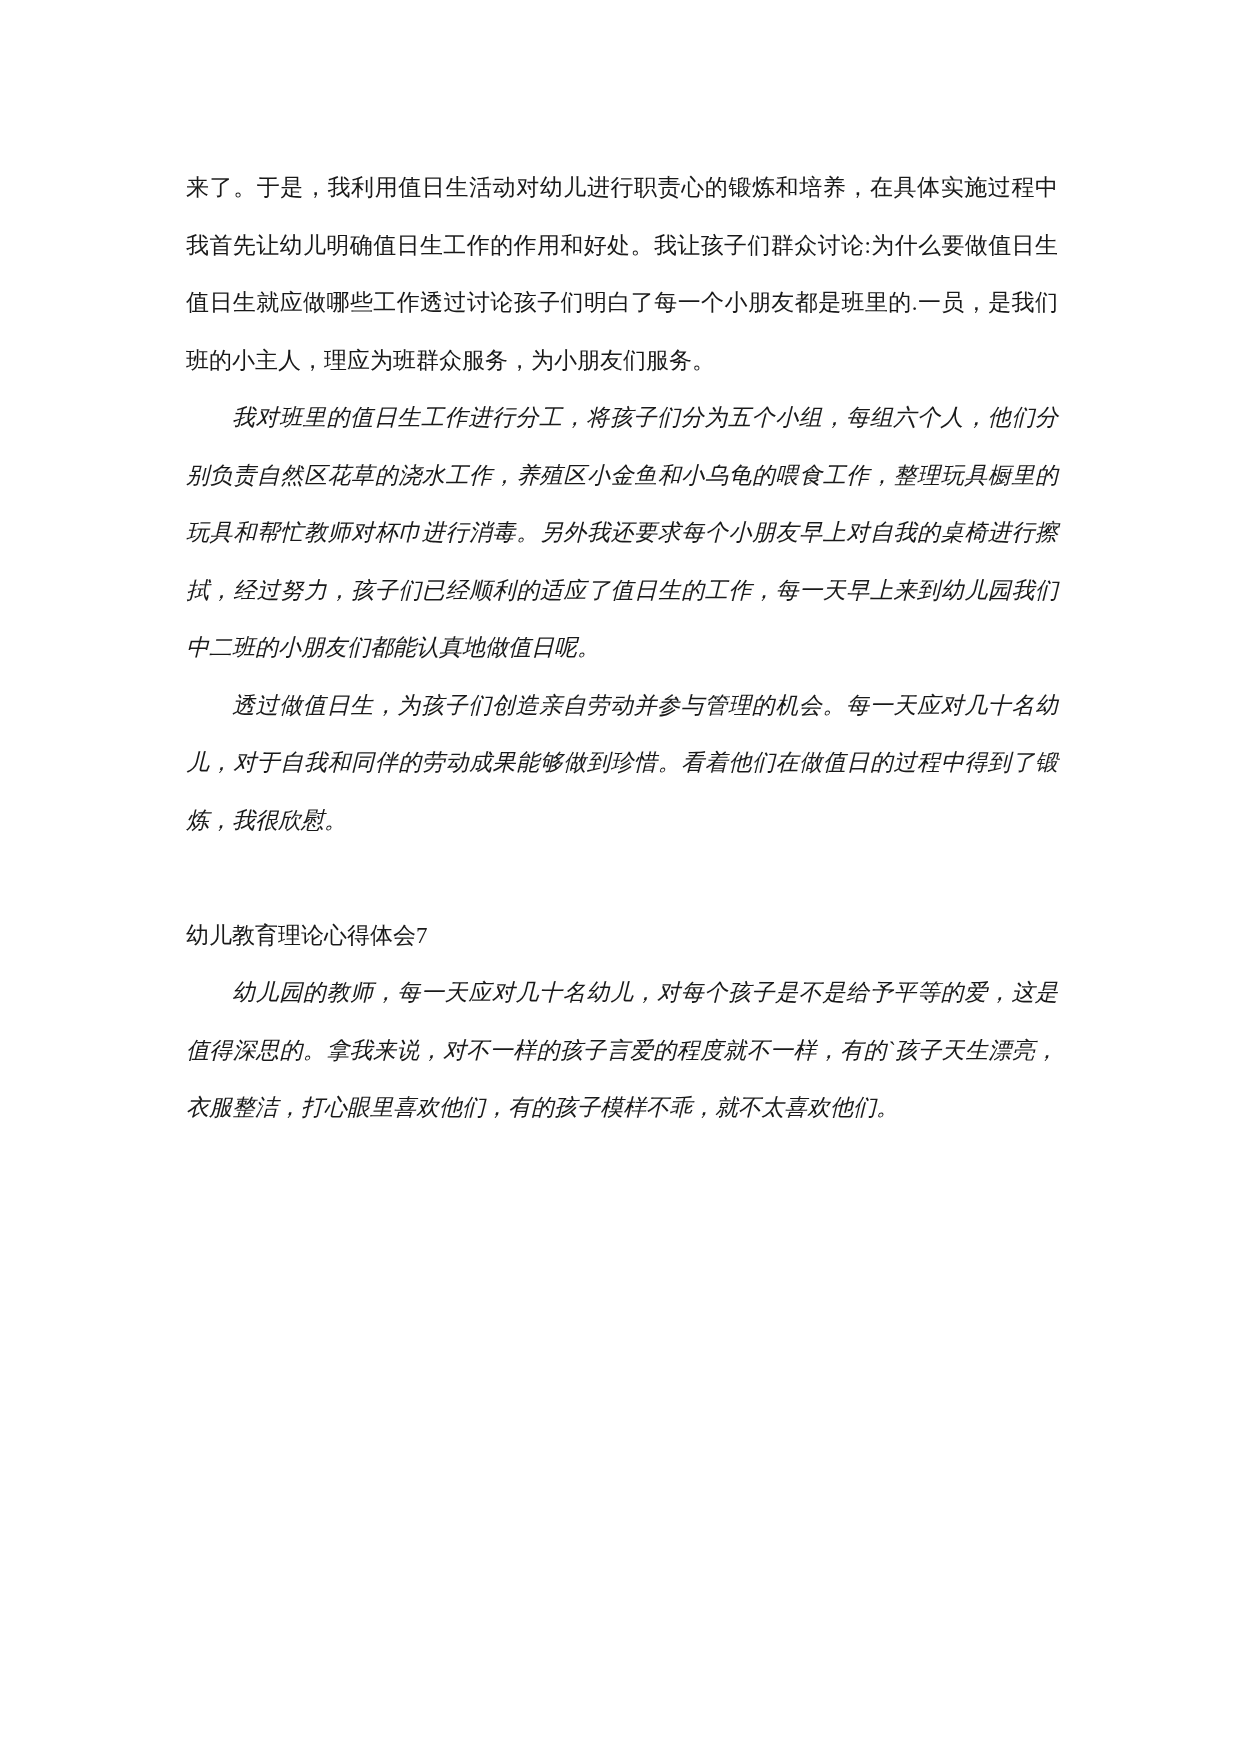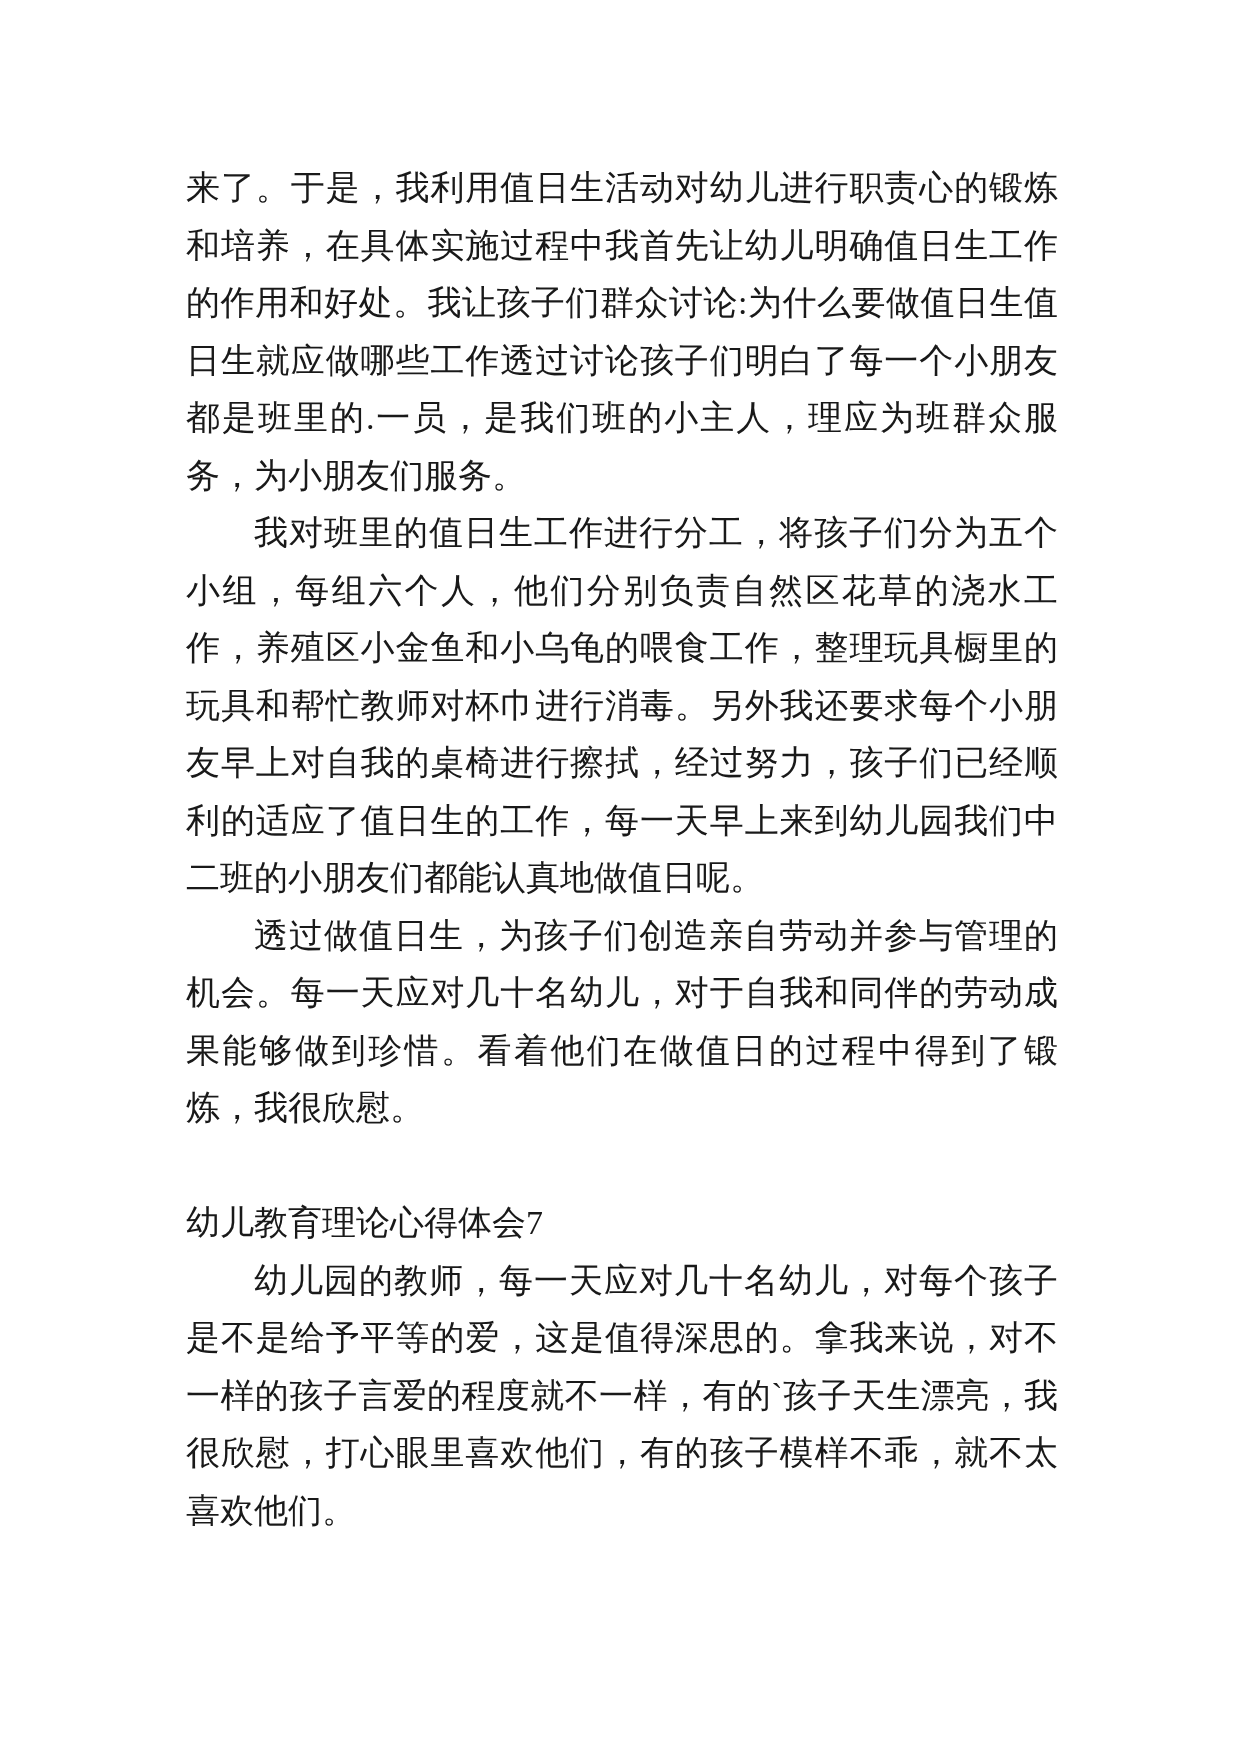--- a/index.html
+++ b/index.html
@@ -13,42 +13,43 @@
     height: 1754px;
     background: #ffffff;
     overflow: hidden;
   }
   .doc-content {
     position: absolute;
     left: 186px;
     top: 159px;
     width: 872px;
     font-family: "Liberation Serif", "DejaVu Serif", serif;
-    font-size: 34px;
+    font-size: 23px;
     line-height: 57.5px;
     color: #191919;
     text-align: justify;
     letter-spacing: 0;
   }
   .doc-content p {
     margin: 0;
     padding: 0;
   }
   .doc-content p.indent {
     text-indent: 2em;
+    font-style: italic;
   }
   .doc-content p.section-heading {
     margin-top: 57.5px; 
     text-indent: 0;
   }
 </style>
 </head>
 <body>
 
 <div class="page">
   <div class="doc-content">
     <p class="body-para">来了。于是，我利用值日生活动对幼儿进行职责心的锻炼和培养，在具体实施过程中我首先让幼儿明确值日生工作的作用和好处。我让孩子们群众讨论:为什么要做值日生值日生就应做哪些工作透过讨论孩子们明白了每一个小朋友都是班里的.一员，是我们班的小主人，理应为班群众服务，为小朋友们服务。</p>
     <p class="body-para indent">我对班里的值日生工作进行分工，将孩子们分为五个小组，每组六个人，他们分别负责自然区花草的浇水工作，养殖区小金鱼和小乌龟的喂食工作，整理玩具橱里的玩具和帮忙教师对杯巾进行消毒。另外我还要求每个小朋友早上对自我的桌椅进行擦拭，经过努力，孩子们已经顺利的适应了值日生的工作，每一天早上来到幼儿园我们中二班的小朋友们都能认真地做值日呢。</p>
     <p class="body-para indent">透过做值日生，为孩子们创造亲自劳动并参与管理的机会。每一天应对几十名幼儿，对于自我和同伴的劳动成果能够做到珍惜。看着他们在做值日的过程中得到了锻炼，我很欣慰。</p>
     <p class="section-heading">幼儿教育理论心得体会7</p>
-    <p class="body-para indent">幼儿园的教师，每一天应对几十名幼儿，对每个孩子是不是给予平等的爱，这是值得深思的。拿我来说，对不一样的孩子言爱的程度就不一样，有的`孩子天生漂亮，我很欣慰，打心眼里喜欢他们，有的孩子模样不乖，就不太喜欢他们。</p>
+    <p class="body-para indent">幼儿园的教师，每一天应对几十名幼儿，对每个孩子是不是给予平等的爱，这是值得深思的。拿我来说，对不一样的孩子言爱的程度就不一样，有的`孩子天生漂亮，衣服整洁，打心眼里喜欢他们，有的孩子模样不乖，就不太喜欢他们。</p>
   </div>
 </div>
 
 </body></html>

